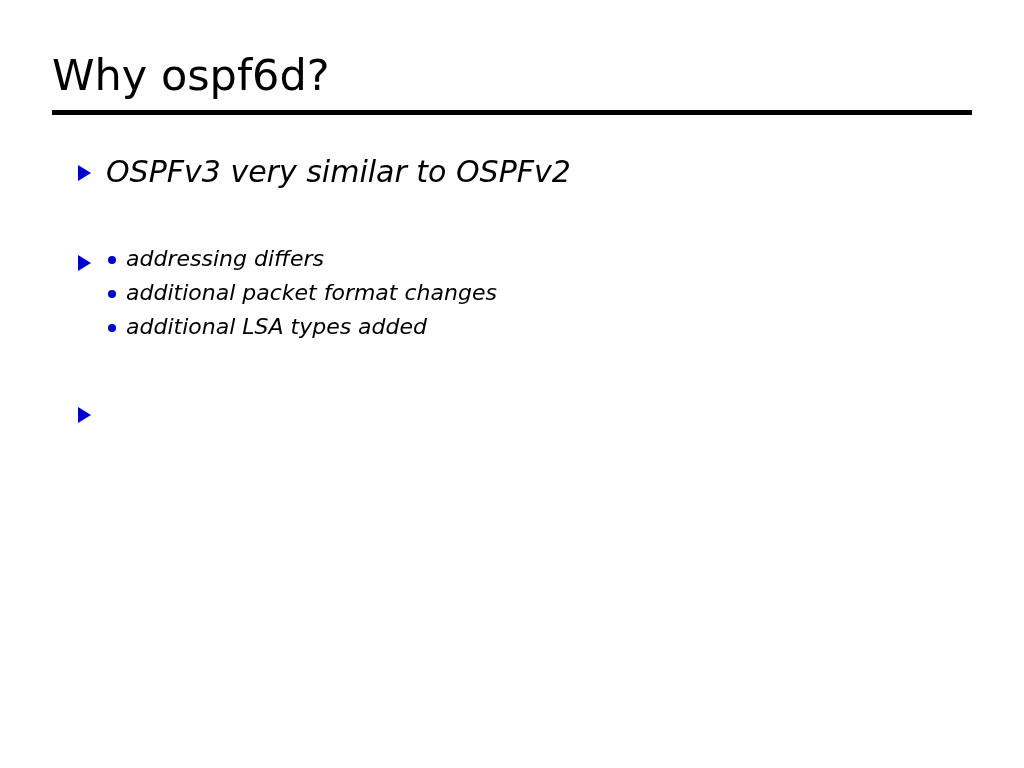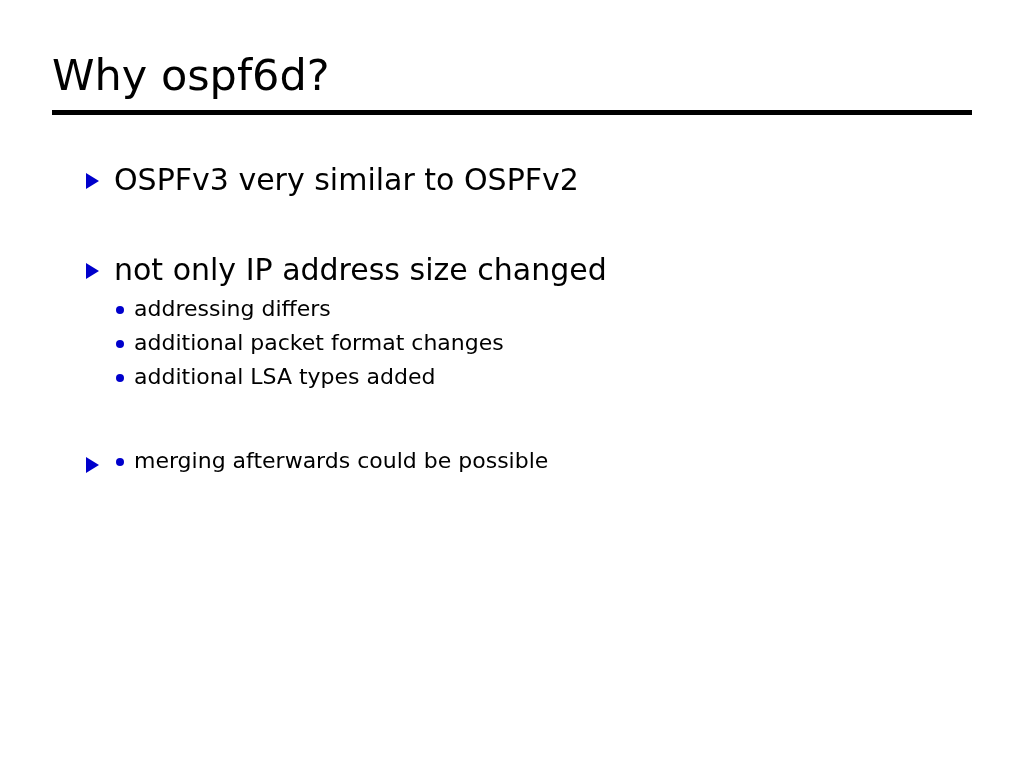--- a/index.html
+++ b/index.html
@@ -47,22 +47,23 @@
   
   .body-block {
     position: absolute;
     left: 52px;
     top: 152px;
     width: 930px;
   }
 
   ul.lvl1 {
     list-style: none;
-    margin: 8px;
+    margin: 0;
     padding: 0;
+    font-style: italic;
   }
 
   li.lvl1-item {
     position: relative;
     margin: 0;
     padding: 0 0 0 54px;
     font-size: 30px;
     line-height: 40px;
     color: #000000;
   }
@@ -128,43 +129,36 @@
   <div class="body-block">
     <ul class="lvl1">
 
       <li class="lvl1-item">
         <span class="tri-marker"></span>
         <span class="lvl1-text">OSPFv3 very similar to OSPFv2</span>
       </li>
 
       <li class="lvl1-item">
         <span class="tri-marker"></span>
-        <span class="lvl1-text">not only IP address size changed</span>
         <ul class="lvl2">
           <li class="lvl2-item">
             <span class="dot-marker"></span>
             <span class="lvl2-text">addressing differs</span>
           </li>
           <li class="lvl2-item">
             <span class="dot-marker"></span>
             <span class="lvl2-text">additional packet format changes</span>
           </li>
           <li class="lvl2-item">
             <span class="dot-marker"></span>
             <span class="lvl2-text">additional LSA types added</span>
           </li>
         </ul>
       </li>
 
       <li class="lvl1-item">
         <span class="tri-marker"></span>
-        <ul class="lvl2">
-          <li class="lvl2-item">
-            <span class="dot-marker"></span>
-            <span class="lvl2-text">merging afterwards could be possible</span>
-          </li>
-        </ul>
       </li>
 
     </ul>
   </div>
 
 </div>
 
 </body></html>

